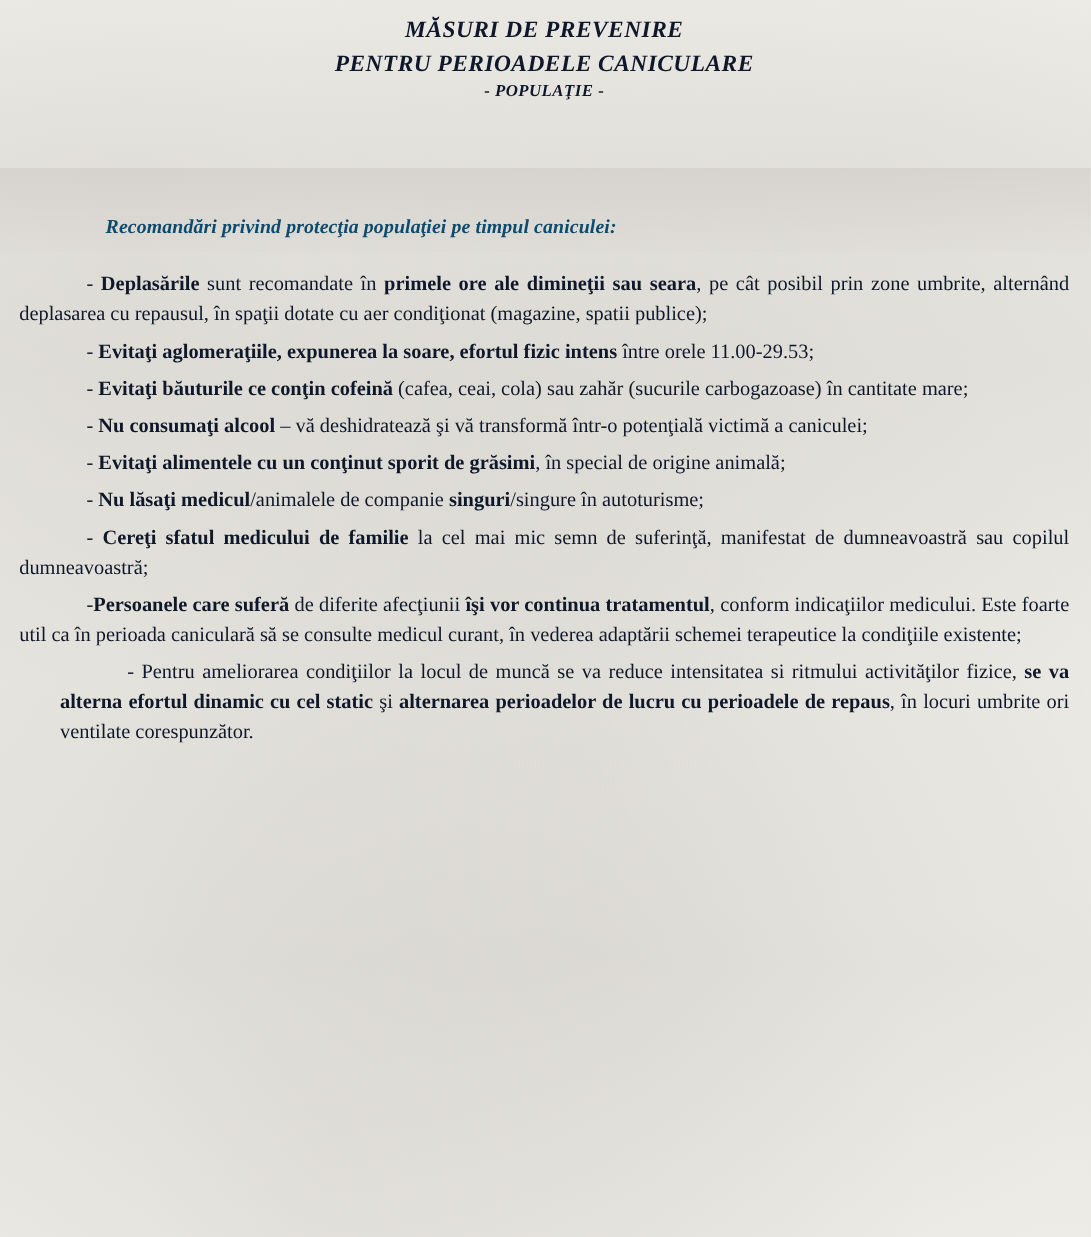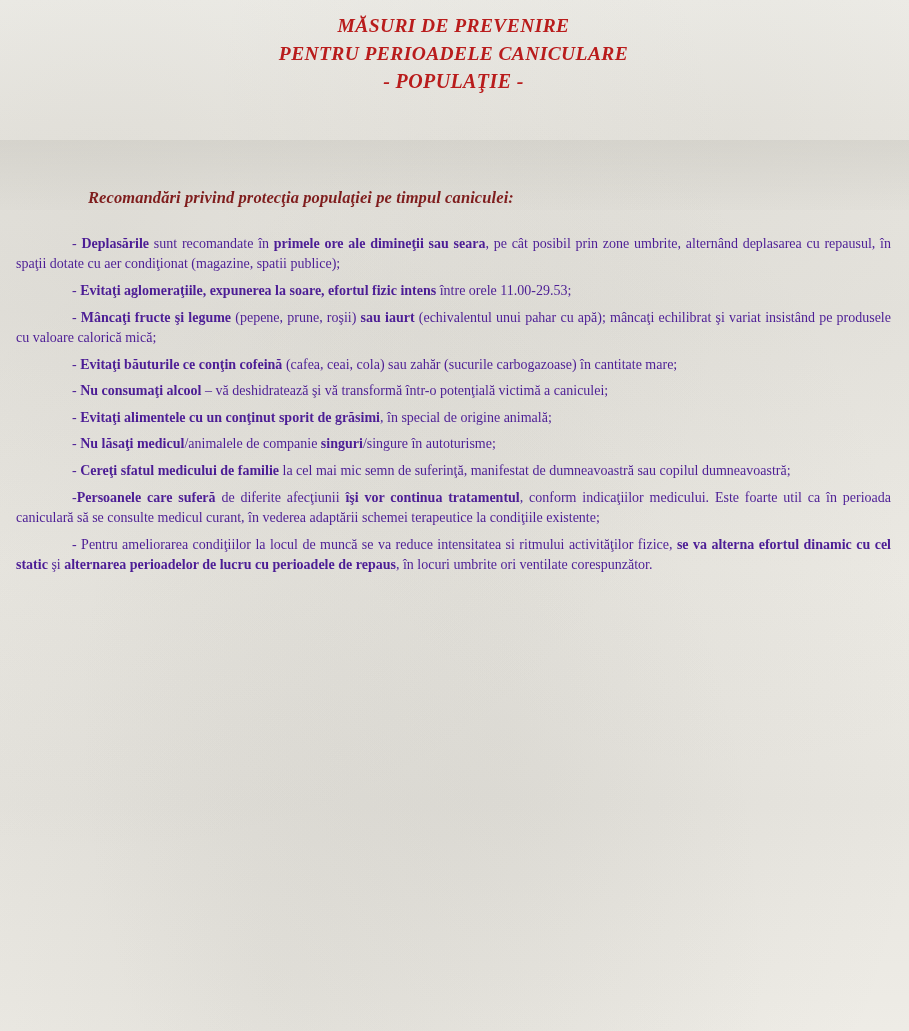--- a/index.html
+++ b/index.html
@@ -44,52 +44,52 @@
   .content {
     position: relative;
     padding: 0 18px 0 16px;
   }
   .doc-title {
     text-align: center;
     font-style: italic;
     font-weight: bold;
     font-size: 19.5px;
     letter-spacing: 0.4px;
-    color: #b91c1c;
+    color: #0f172a;
     line-height: 1.42;
     margin: 8px 0 0 0;
   }
   .title-line { display: block; }
   .title-line.l1 { padding-top: 4px; }
-  .title-line.l3 { font-size: 20px; }
+  .title-line.l3 { font-size: 14px; }
 
   .gap-after-title { height: 92px; }
 
   .lead {
     font-style: italic;
     font-weight: bold;
     font-size: 16.5px;
-    color: #7f1d1d;
+    color: #0c4a6e;
     margin: 0 0 26px 0;
     padding-left: 72px;
     letter-spacing: 0.1px;
   }
 
   .body-block {
-    font-size: 14px;
+    font-size: 17px;
     line-height: 1.47;
     text-align: justify;
-    color: #4c1d95;
+    color: #0f172a;
   }
   p.item {
     margin: 0 0 6px 0;
     text-indent: 56px;
     text-align: justify;
   }
-  p.item:last-child { margin-bottom: 0; }
+  p.item:last-child { margin-bottom: 0; margin-left: 34px; }
   b { font-weight: bold; }
 </style>
 </head>
 <body>
 
 <div class="paper"></div>
 <div class="scan-band"></div>
 
 <div class="content">
 
@@ -99,21 +99,20 @@
     <span class="title-line l3">- POPULAŢIE -</span>
   </div>
 
   <div class="gap-after-title"></div>
 
   <div class="lead">Recomandări privind protecţia populaţiei pe timpul caniculei:</div>
 
   <div class="body-block" id="items-container">
       <p class="item"><span>- </span><b>Deplasările</b><span> sunt recomandate în </span><b>primele ore ale dimineţii sau seara</b><span>, pe cât posibil prin zone umbrite, alternând deplasarea cu repausul, în spaţii dotate cu aer condiţionat (magazine, spatii publice);</span></p>
       <p class="item"><span>- </span><b>Evitaţi aglomeraţiile, expunerea la soare, efortul fizic intens</b><span> între orele 11.00-29.53;</span></p>
-      <p class="item"><span>- </span><b>Mâncaţi fructe şi legume</b><span> (pepene, prune, roşii) </span><b>sau iaurt</b><span> (echivalentul unui pahar cu apă); mâncaţi echilibrat şi variat insistând pe produsele cu valoare calorică mică;</span></p>
       <p class="item"><span>- </span><b>Evitaţi băuturile ce conţin cofeină</b><span> (cafea, ceai, cola) sau zahăr (sucurile carbogazoase) în cantitate mare;</span></p>
       <p class="item"><span>- </span><b>Nu consumaţi alcool</b><span> – vă deshidratează şi vă transformă într-o potenţială victimă a caniculei;</span></p>
       <p class="item"><span>- </span><b>Evitaţi alimentele cu un conţinut sporit de grăsimi</b><span>, în special de origine animală;</span></p>
       <p class="item"><span>- </span><b>Nu lăsaţi medicul</b><span>/animalele de companie </span><b>singuri</b><span>/singure în autoturisme;</span></p>
       <p class="item"><span>- </span><b>Cereţi sfatul medicului de familie</b><span> la cel mai mic semn de suferinţă, manifestat de dumneavoastră sau copilul dumneavoastră;</span></p>
       <p class="item"><span>-</span><b>Persoanele care suferă</b><span> de diferite afecţiunii </span><b>îşi vor continua tratamentul</b><span>, conform indicaţiilor medicului. Este foarte util ca în perioada caniculară să se consulte medicul curant, în vederea adaptării schemei terapeutice la condiţiile existente;</span></p>
       <p class="item"><span>- Pentru ameliorarea condiţiilor la locul de muncă se va reduce intensitatea si ritmului activităţilor fizice, </span><b>se va alterna efortul dinamic cu cel static</b><span> şi </span><b>alternarea perioadelor de lucru cu perioadele de repaus</b><span>, în locuri umbrite ori ventilate corespunzător.</span></p>
     </div>
 
 </div>

